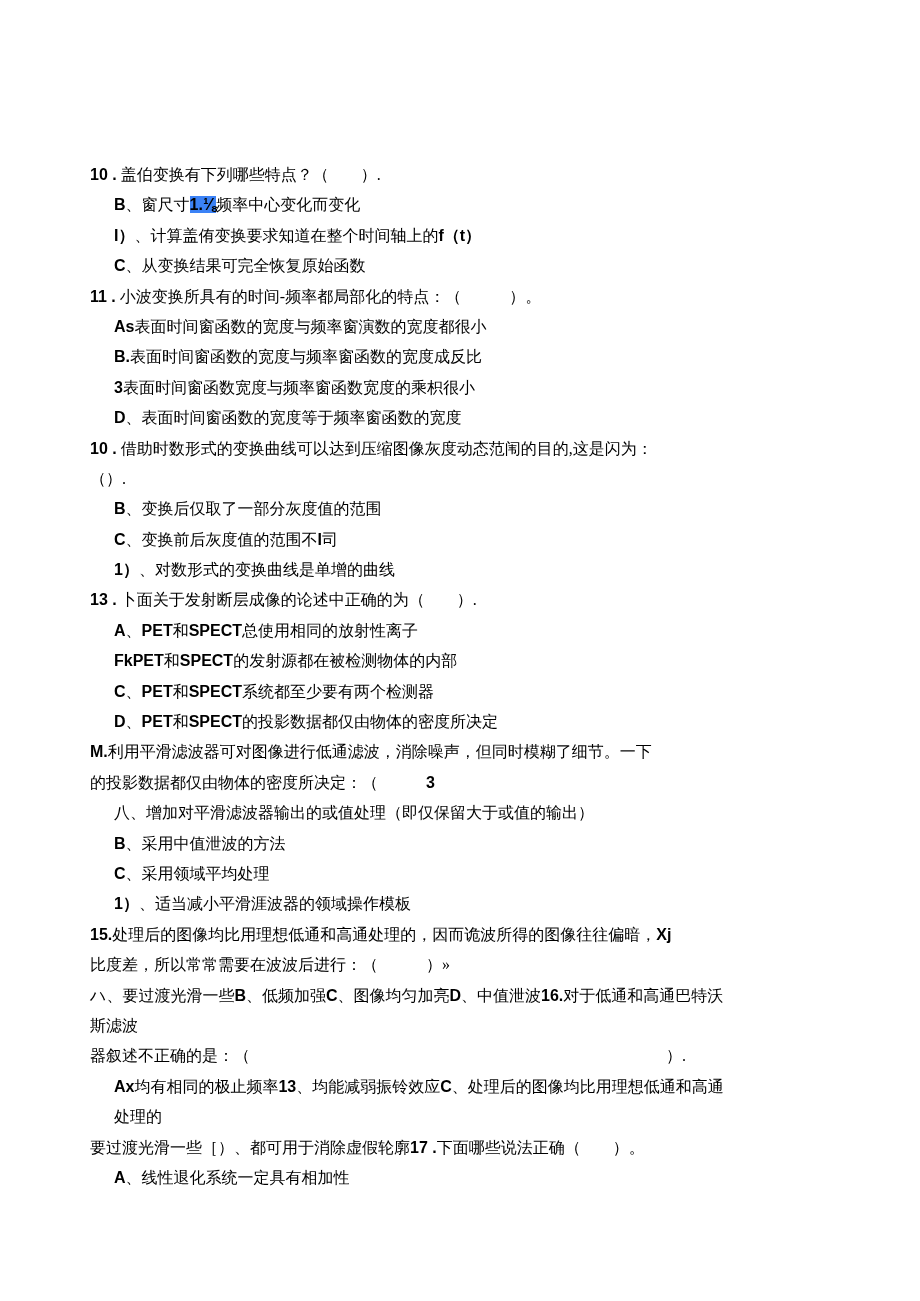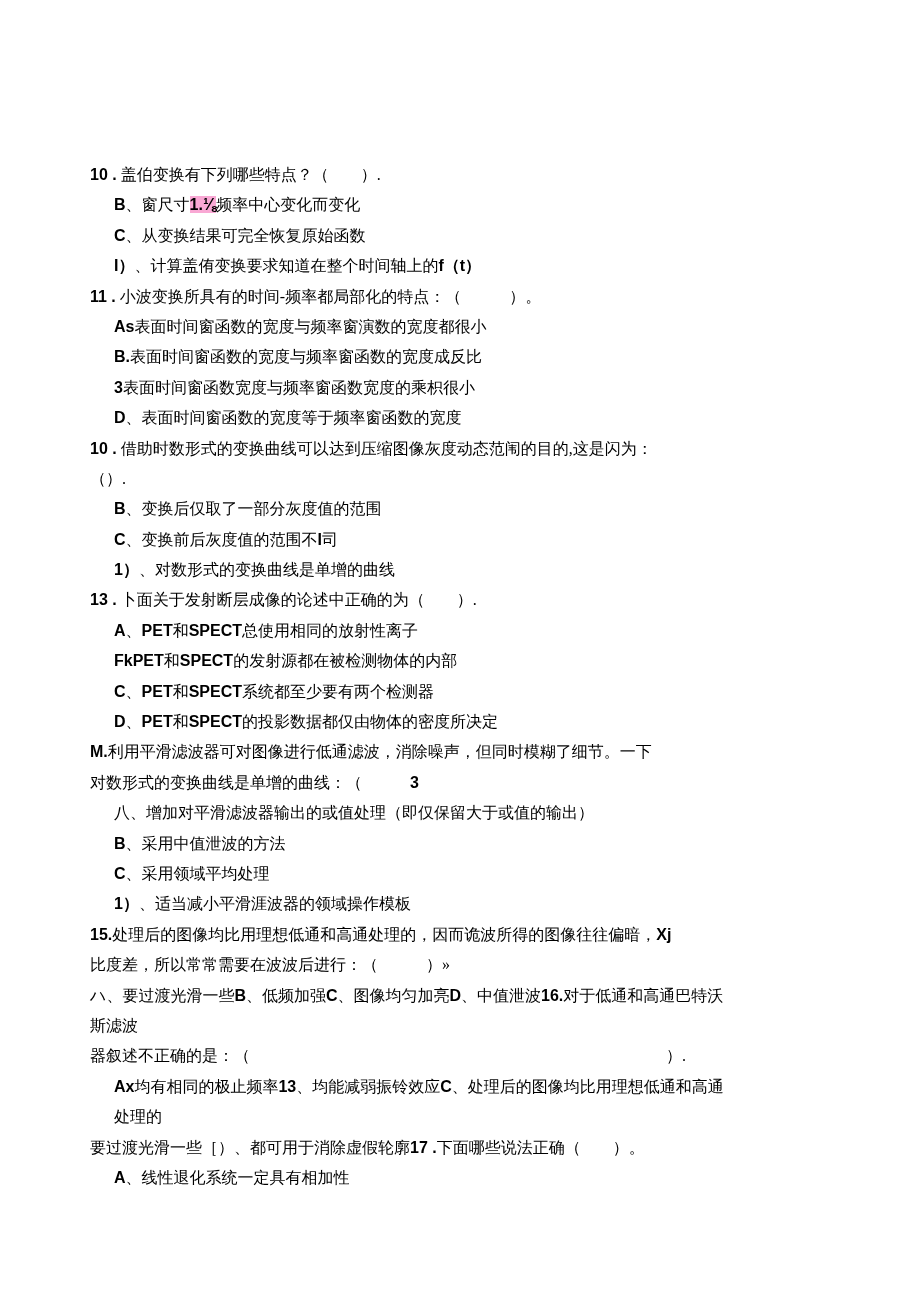--- a/index.html
+++ b/index.html
@@ -21,57 +21,57 @@
     white-space: pre-wrap;
   }
   .indent {
     padding-left: 24px;
   }
   .bold {
     font-weight: bold;
     font-family: Arial, "Heiti SC", sans-serif;
   }
   .hl {
-    background: #f9a8d4;
+    background: #3b82f6;
   }
   .num {
     font-weight: bold;
     font-family: Arial, sans-serif;
   }
 </style>
 </head>
 <body>
 
 <div class="page">
 
   <div class="line"><span class="num">10 .</span> <span>盖伯变换有下列哪些特点？（　　）.</span></div>
   <div class="line indent"><span class="bold">B</span><span>、窗尺寸</span><span class="hl bold">1.⅛</span><span>频率中心变化而变化</span></div>
+  <div class="line indent"><span class="bold">I）</span><span>、计算盖侑变换要求知道在整个时间轴上的</span><span class="bold">f（t）</span></div>
   <div class="line indent"><span class="bold">C</span><span>、从变换结果可完全恢复原始函数</span></div>
-  <div class="line indent"><span class="bold">I）</span><span>、计算盖侑变换要求知道在整个时间轴上的</span><span class="bold">f（t）</span></div>
 
   <div class="line"><span class="num">11 .</span> <span>小波变换所具有的时间-频率都局部化的特点：（　　　）。</span></div>
   <div class="line indent"><span class="bold">As</span><span>表面时间窗函数的宽度与频率窗演数的宽度都很小</span></div>
   <div class="line indent"><span class="bold">B.</span><span>表面时间窗函数的宽度与频率窗函数的宽度成反比</span></div>
   <div class="line indent"><span class="bold">3</span><span>表面时间窗函数宽度与频率窗函数宽度的乘枳很小</span></div>
   <div class="line indent"><span class="bold">D</span><span>、表面时间窗函数的宽度等于频率窗函数的宽度</span></div>
 
   <div class="line"><span class="num">10 .</span> <span>借助时数形式的变换曲线可以达到压缩图像灰度动态范闱的目的,这是闪为：</span></div>
   <div class="line"><span>（）.</span></div>
   <div class="line indent"><span class="bold">B</span><span>、变换后仅取了一部分灰度值的范围</span></div>
   <div class="line indent"><span class="bold">C</span><span>、变换前后灰度值的范围不</span><span class="bold">I</span><span>司</span></div>
   <div class="line indent"><span class="bold">1）</span><span>、对数形式的变换曲线是单增的曲线</span></div>
 
   <div class="line"><span class="num">13 .</span> <span>卜面关于发射断层成像的论述中正确的为（　　）.</span></div>
   <div class="line indent"><span class="bold">A</span><span>、</span><span class="bold">PET</span><span>和</span><span class="bold">SPECT</span><span>总使用相同的放射性离子</span></div>
   <div class="line indent"><span class="bold">FkPET</span><span>和</span><span class="bold">SPECT</span><span>的发射源都在被检测物体的内部</span></div>
   <div class="line indent"><span class="bold">C</span><span>、</span><span class="bold">PET</span><span>和</span><span class="bold">SPECT</span><span>系统都至少要有两个检测器</span></div>
   <div class="line indent"><span class="bold">D</span><span>、</span><span class="bold">PET</span><span>和</span><span class="bold">SPECT</span><span>的投影数据都仅由物体的密度所决定</span></div>
 
   <div class="line"><span class="num">M.</span><span>利用平滑滤波器可对图像进行低通滤波，消除噪声，但同时模糊了细节。一下</span></div>
-  <div class="line"><span>对数形式的变换曲线是单增的曲线：（　　　</span><span class="bold">3</span></div>
+  <div class="line"><span>的投影数据都仅由物体的密度所决定：（　　　</span><span class="bold">3</span></div>
   <div class="line indent"><span>八、增加对平滑滤波器输出的或值处理（即仅保留大于或值的输出）</span></div>
   <div class="line indent"><span class="bold">B</span><span>、采用中值泄波的方法</span></div>
   <div class="line indent"><span class="bold">C</span><span>、采用领域平均处理</span></div>
   <div class="line indent"><span class="bold">1）</span><span>、适当减小平滑涯波器的领域操作模板</span></div>
 
   <div class="line"><span class="num">15.</span><span>处理后的图像均比用理想低通和高通处理的，因而诡波所得的图像往往偏暗，</span><span class="bold">Xj</span></div>
   <div class="line"><span>比度差，所以常常需要在波波后进行：（　　　）»</span></div>
   <div class="line"><span>ハ、要过渡光滑一些</span><span class="bold">B</span><span>、低频加强</span><span class="bold">C</span><span>、图像均匀加亮</span><span class="bold">D</span><span>、中值泄波</span><span class="num">16.</span><span>对于低通和高通巴特沃斯滤波</span></div>
   <div class="line"><span>器叙述不正确的是：（　　　　　　　　　　　　　　　　　　　　　　　　　　）.</span></div>
   <div class="line indent"><span class="bold">Ax</span><span>均有相同的极止频率</span><span class="bold">13</span><span>、均能减弱振铃效应</span><span class="bold">C</span><span>、处理后的图像均比用理想低通和高通处理的</span></div>

